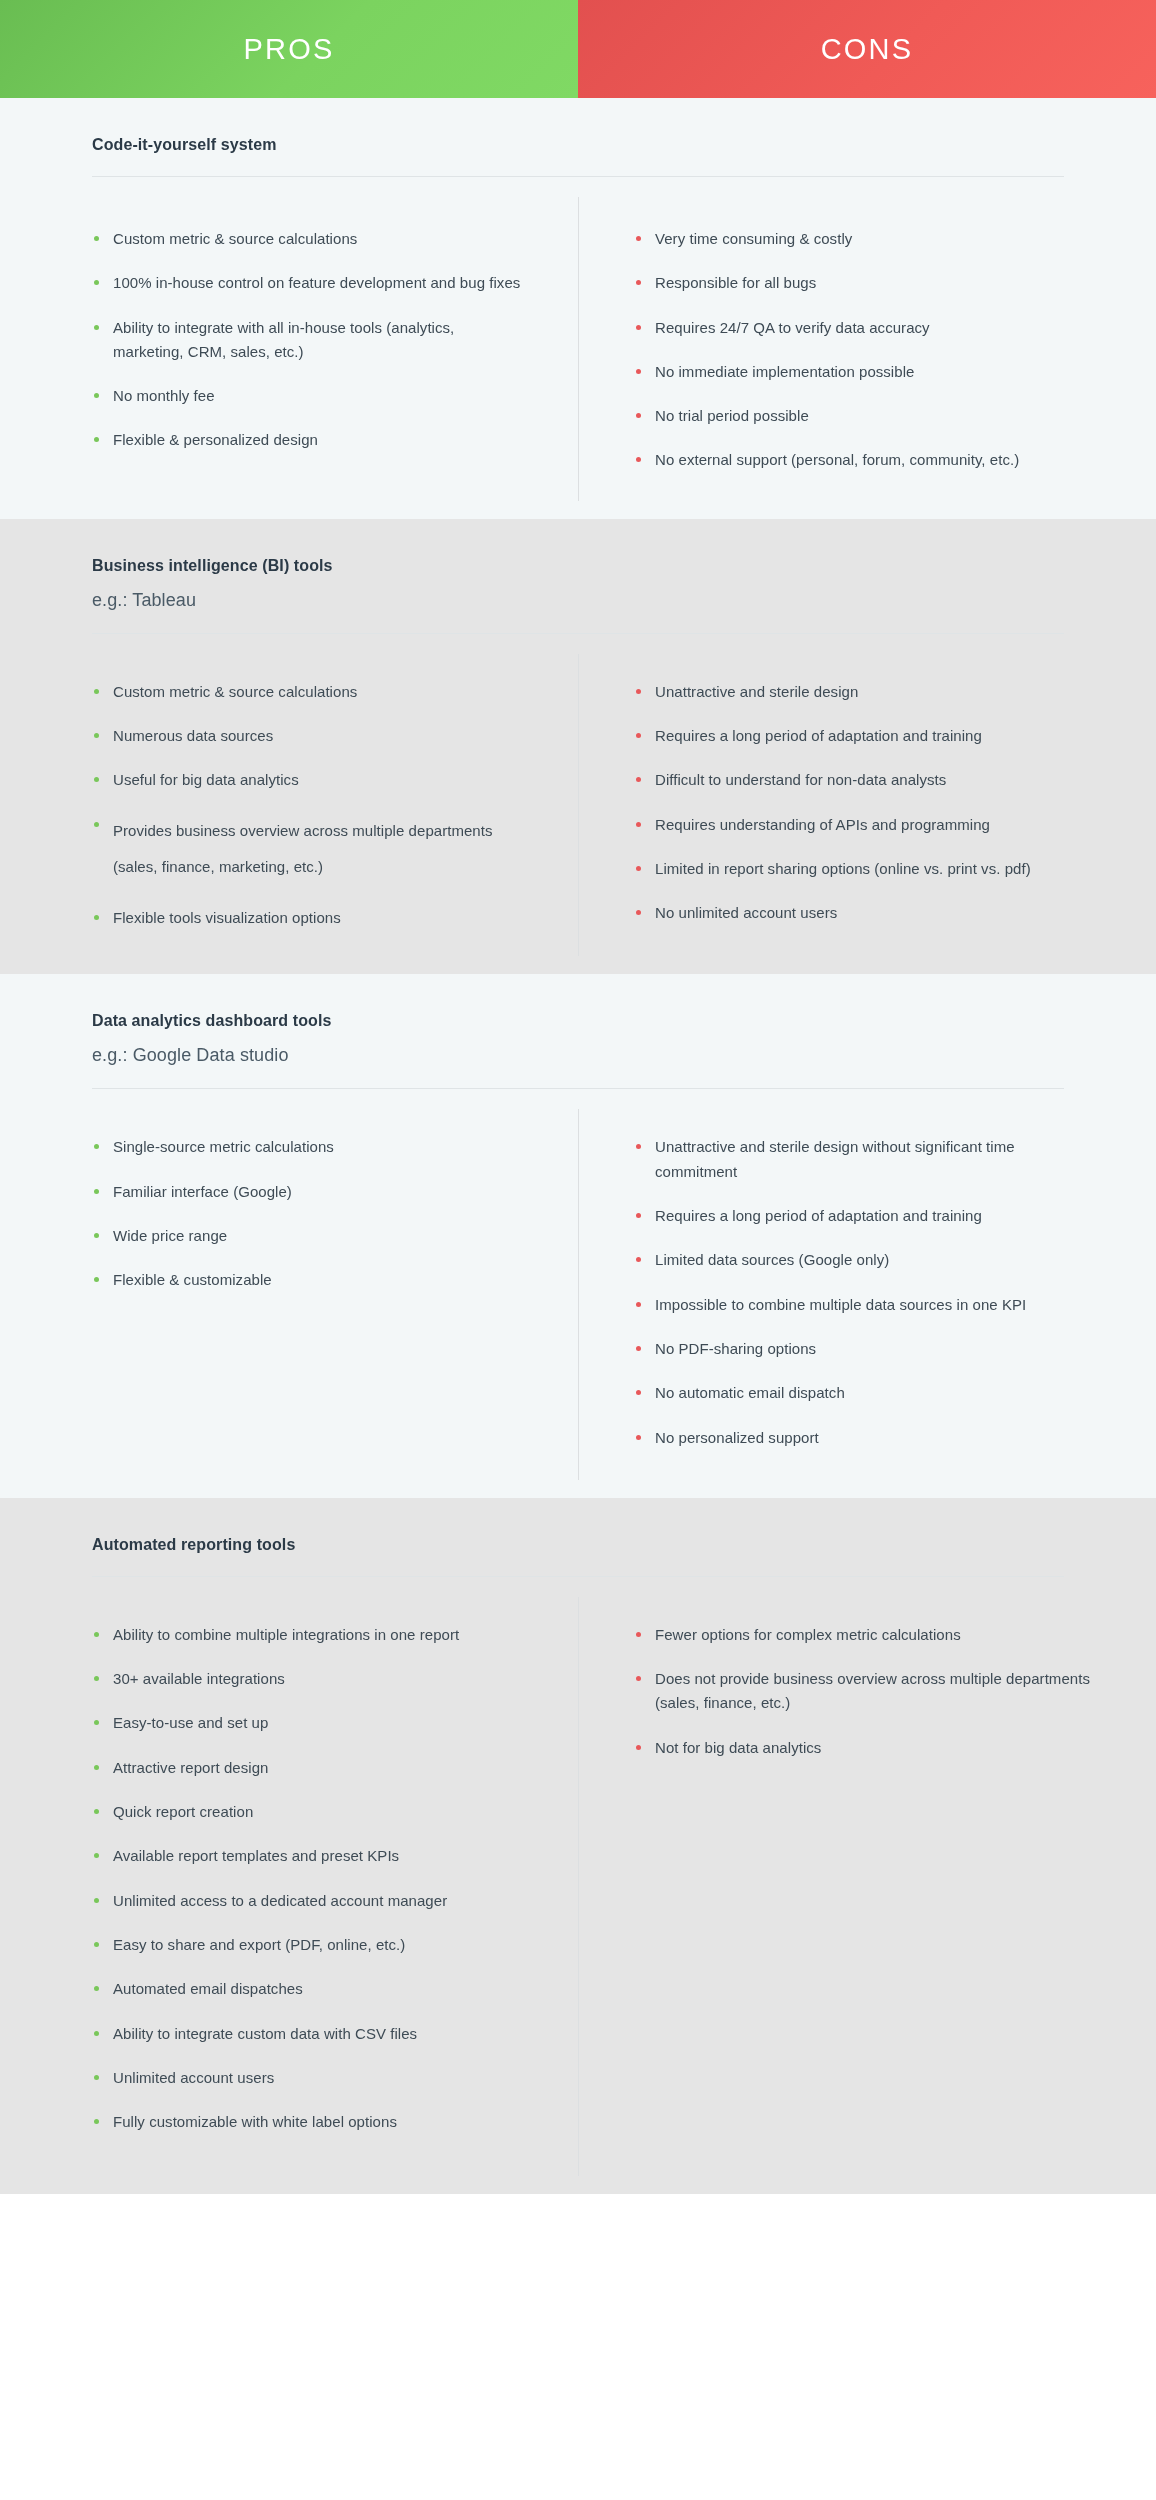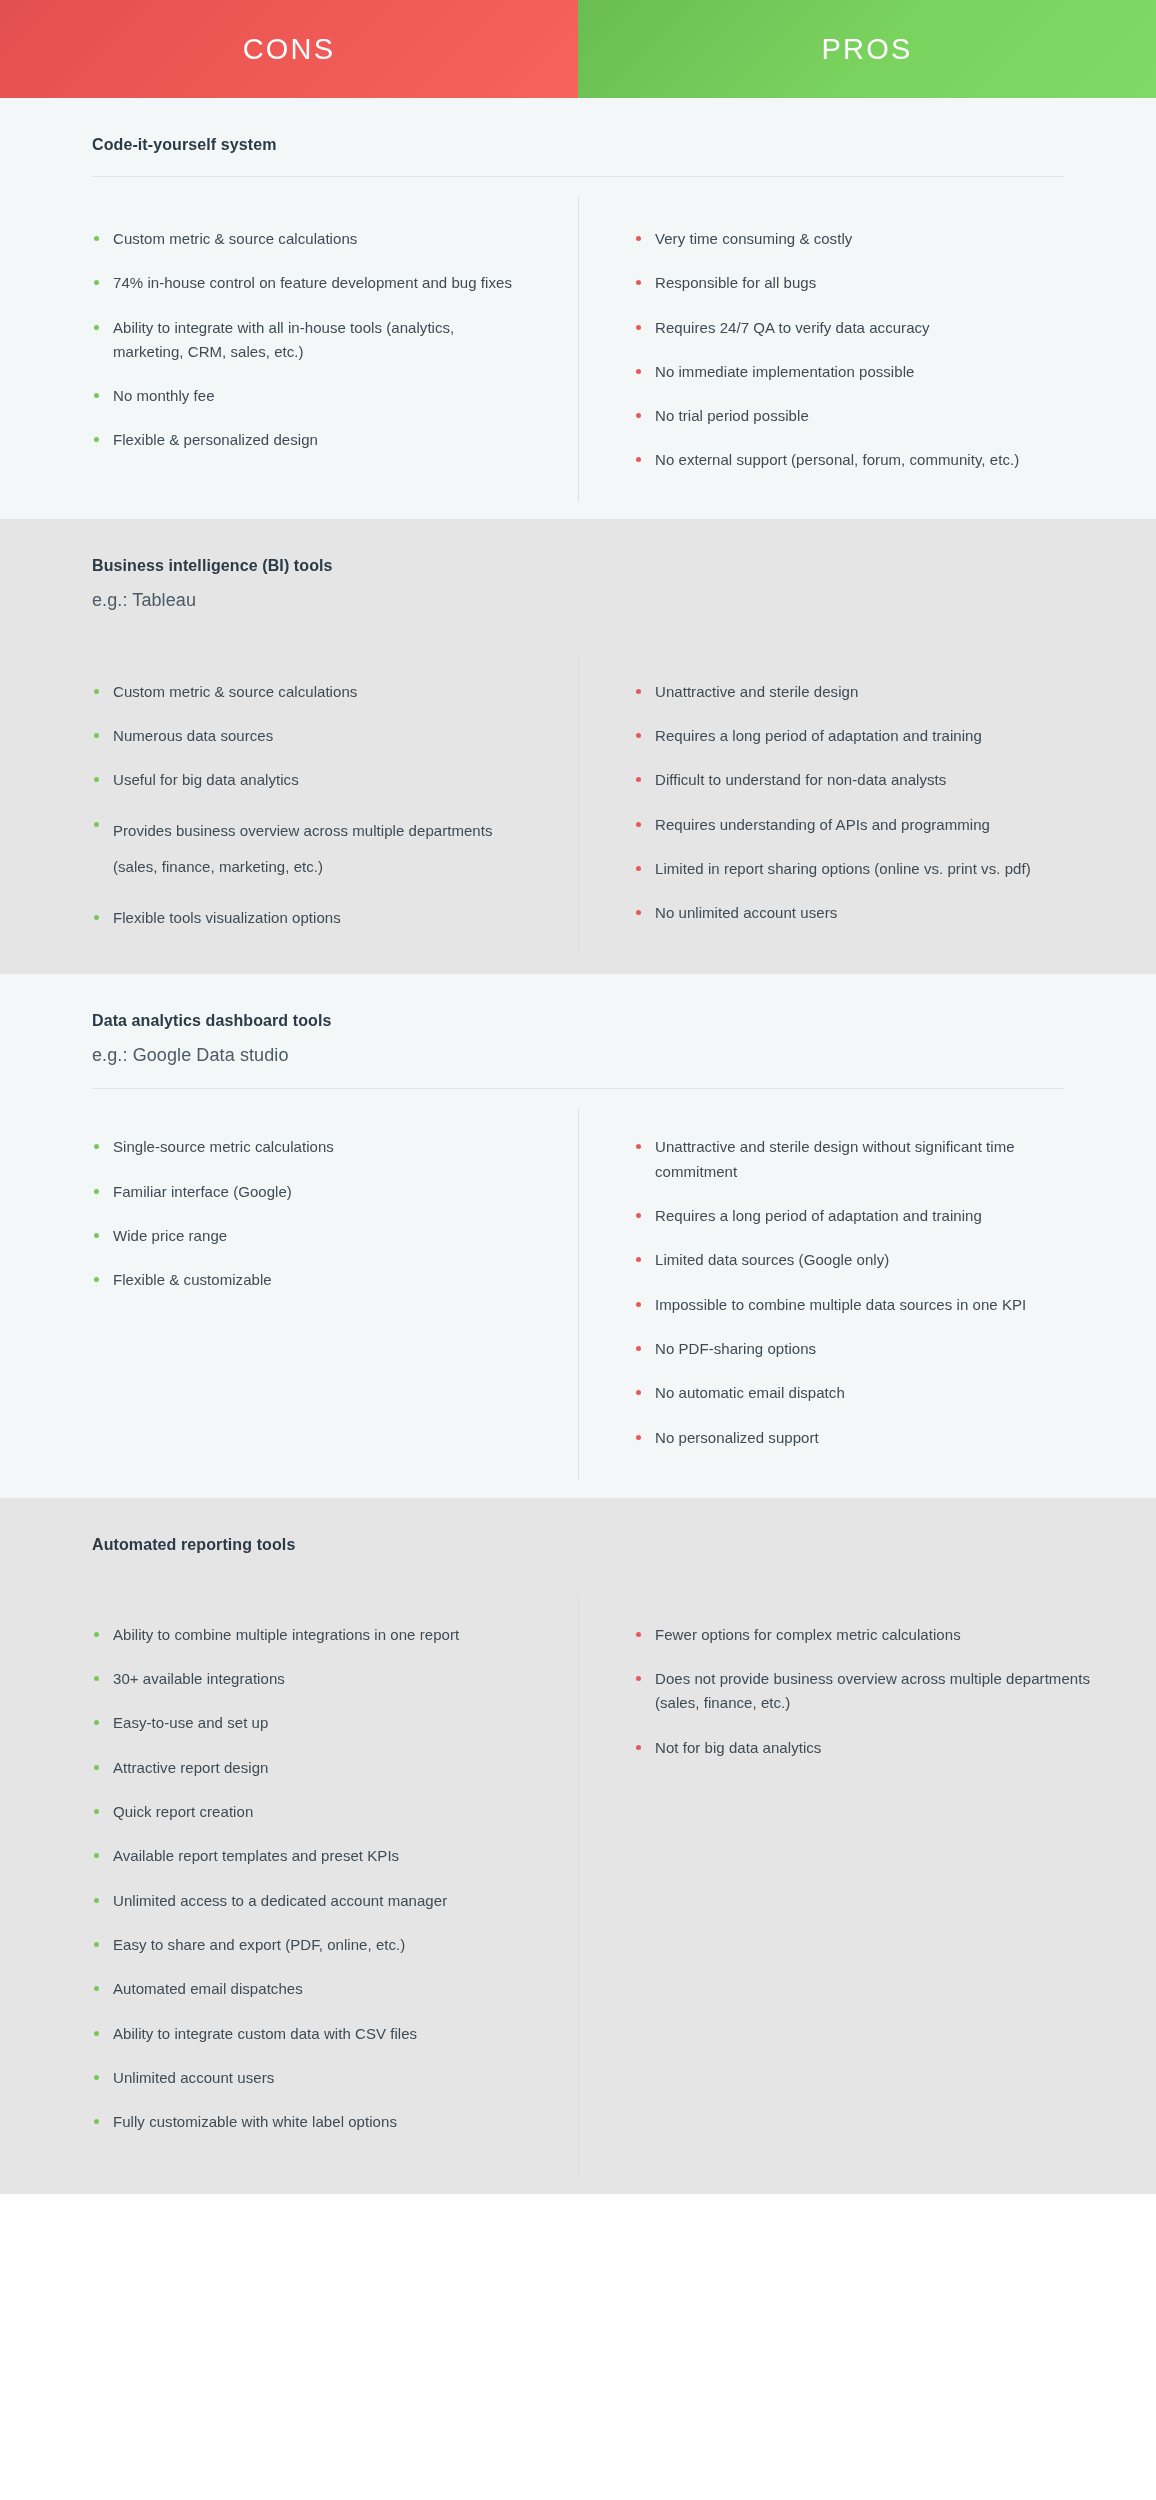--- a/index.html
+++ b/index.html
@@ -103,39 +103,39 @@
   .section.s3 .cols { padding-top: 26px; padding-bottom: 48px; }
   .section.s4 .cols { padding-top: 26px; padding-bottom: 60px; }
   .tail { height: 52px; background: #ffffff; }
 </style>
 </head>
 <body>
 
 <div class="page">
 
   <div class="header">
+    <div class="header-cell header-pros">
+      <span>PROS</span>
+    </div>
     <div class="header-cell header-cons">
       <span>CONS</span>
     </div>
-    <div class="header-cell header-pros">
-      <span>PROS</span>
-    </div>
   </div>
 
   <div class="section shaded s1">
     <div class="section-head">
       <div class="section-title">Code-it-yourself system</div>
     </div>
     <div class="rule"></div>
     <div class="cols">
       <div class="divider"></div>
       <div class="col pros-col">
         <ul class="items">
           <li>Custom metric &amp; source calculations</li>
-          <li>74% in-house control on feature development and bug fixes</li>
+          <li>100% in-house control on feature development and bug fixes</li>
           <li>Ability to integrate with all in-house tools (analytics, marketing, CRM, sales, etc.)</li>
           <li>No monthly fee</li>
           <li>Flexible &amp; personalized design</li>
         </ul>
       </div>
       <div class="col cons-col">
         <ul class="items">
           <li>Very time consuming &amp; costly</li>
           <li>Responsible for all bugs</li>
           <li>Requires 24/7 QA to verify data accuracy</li>

